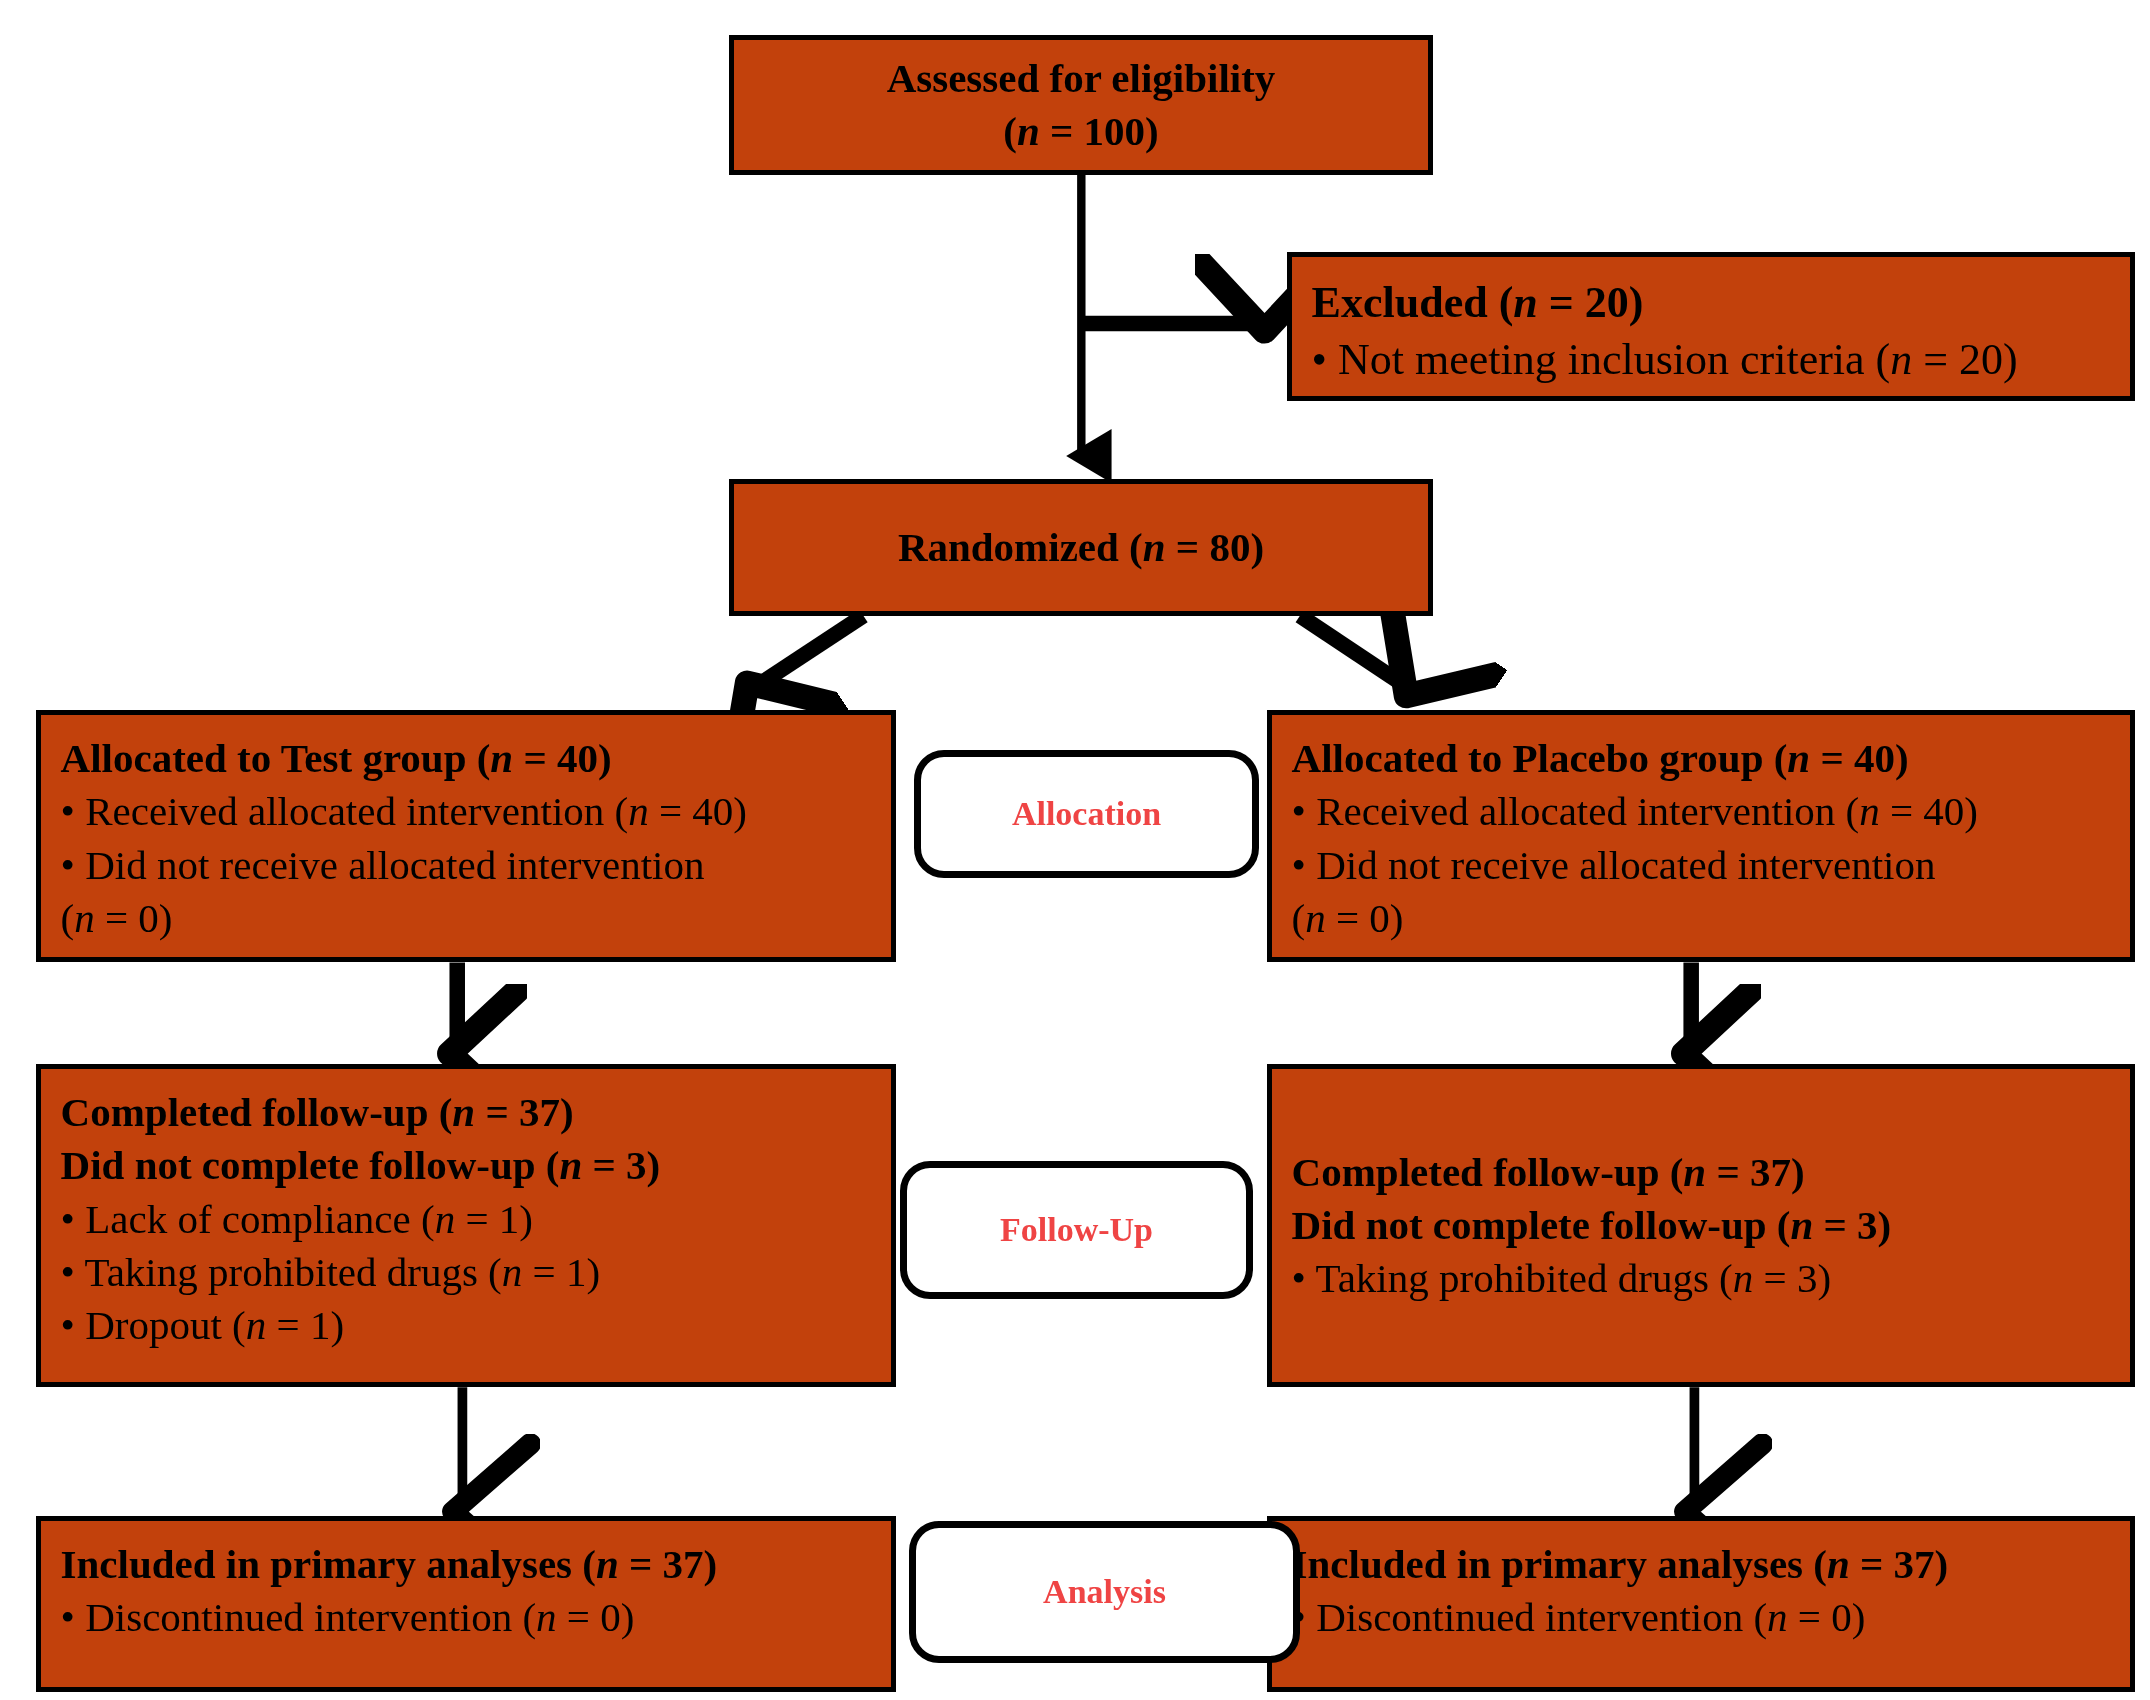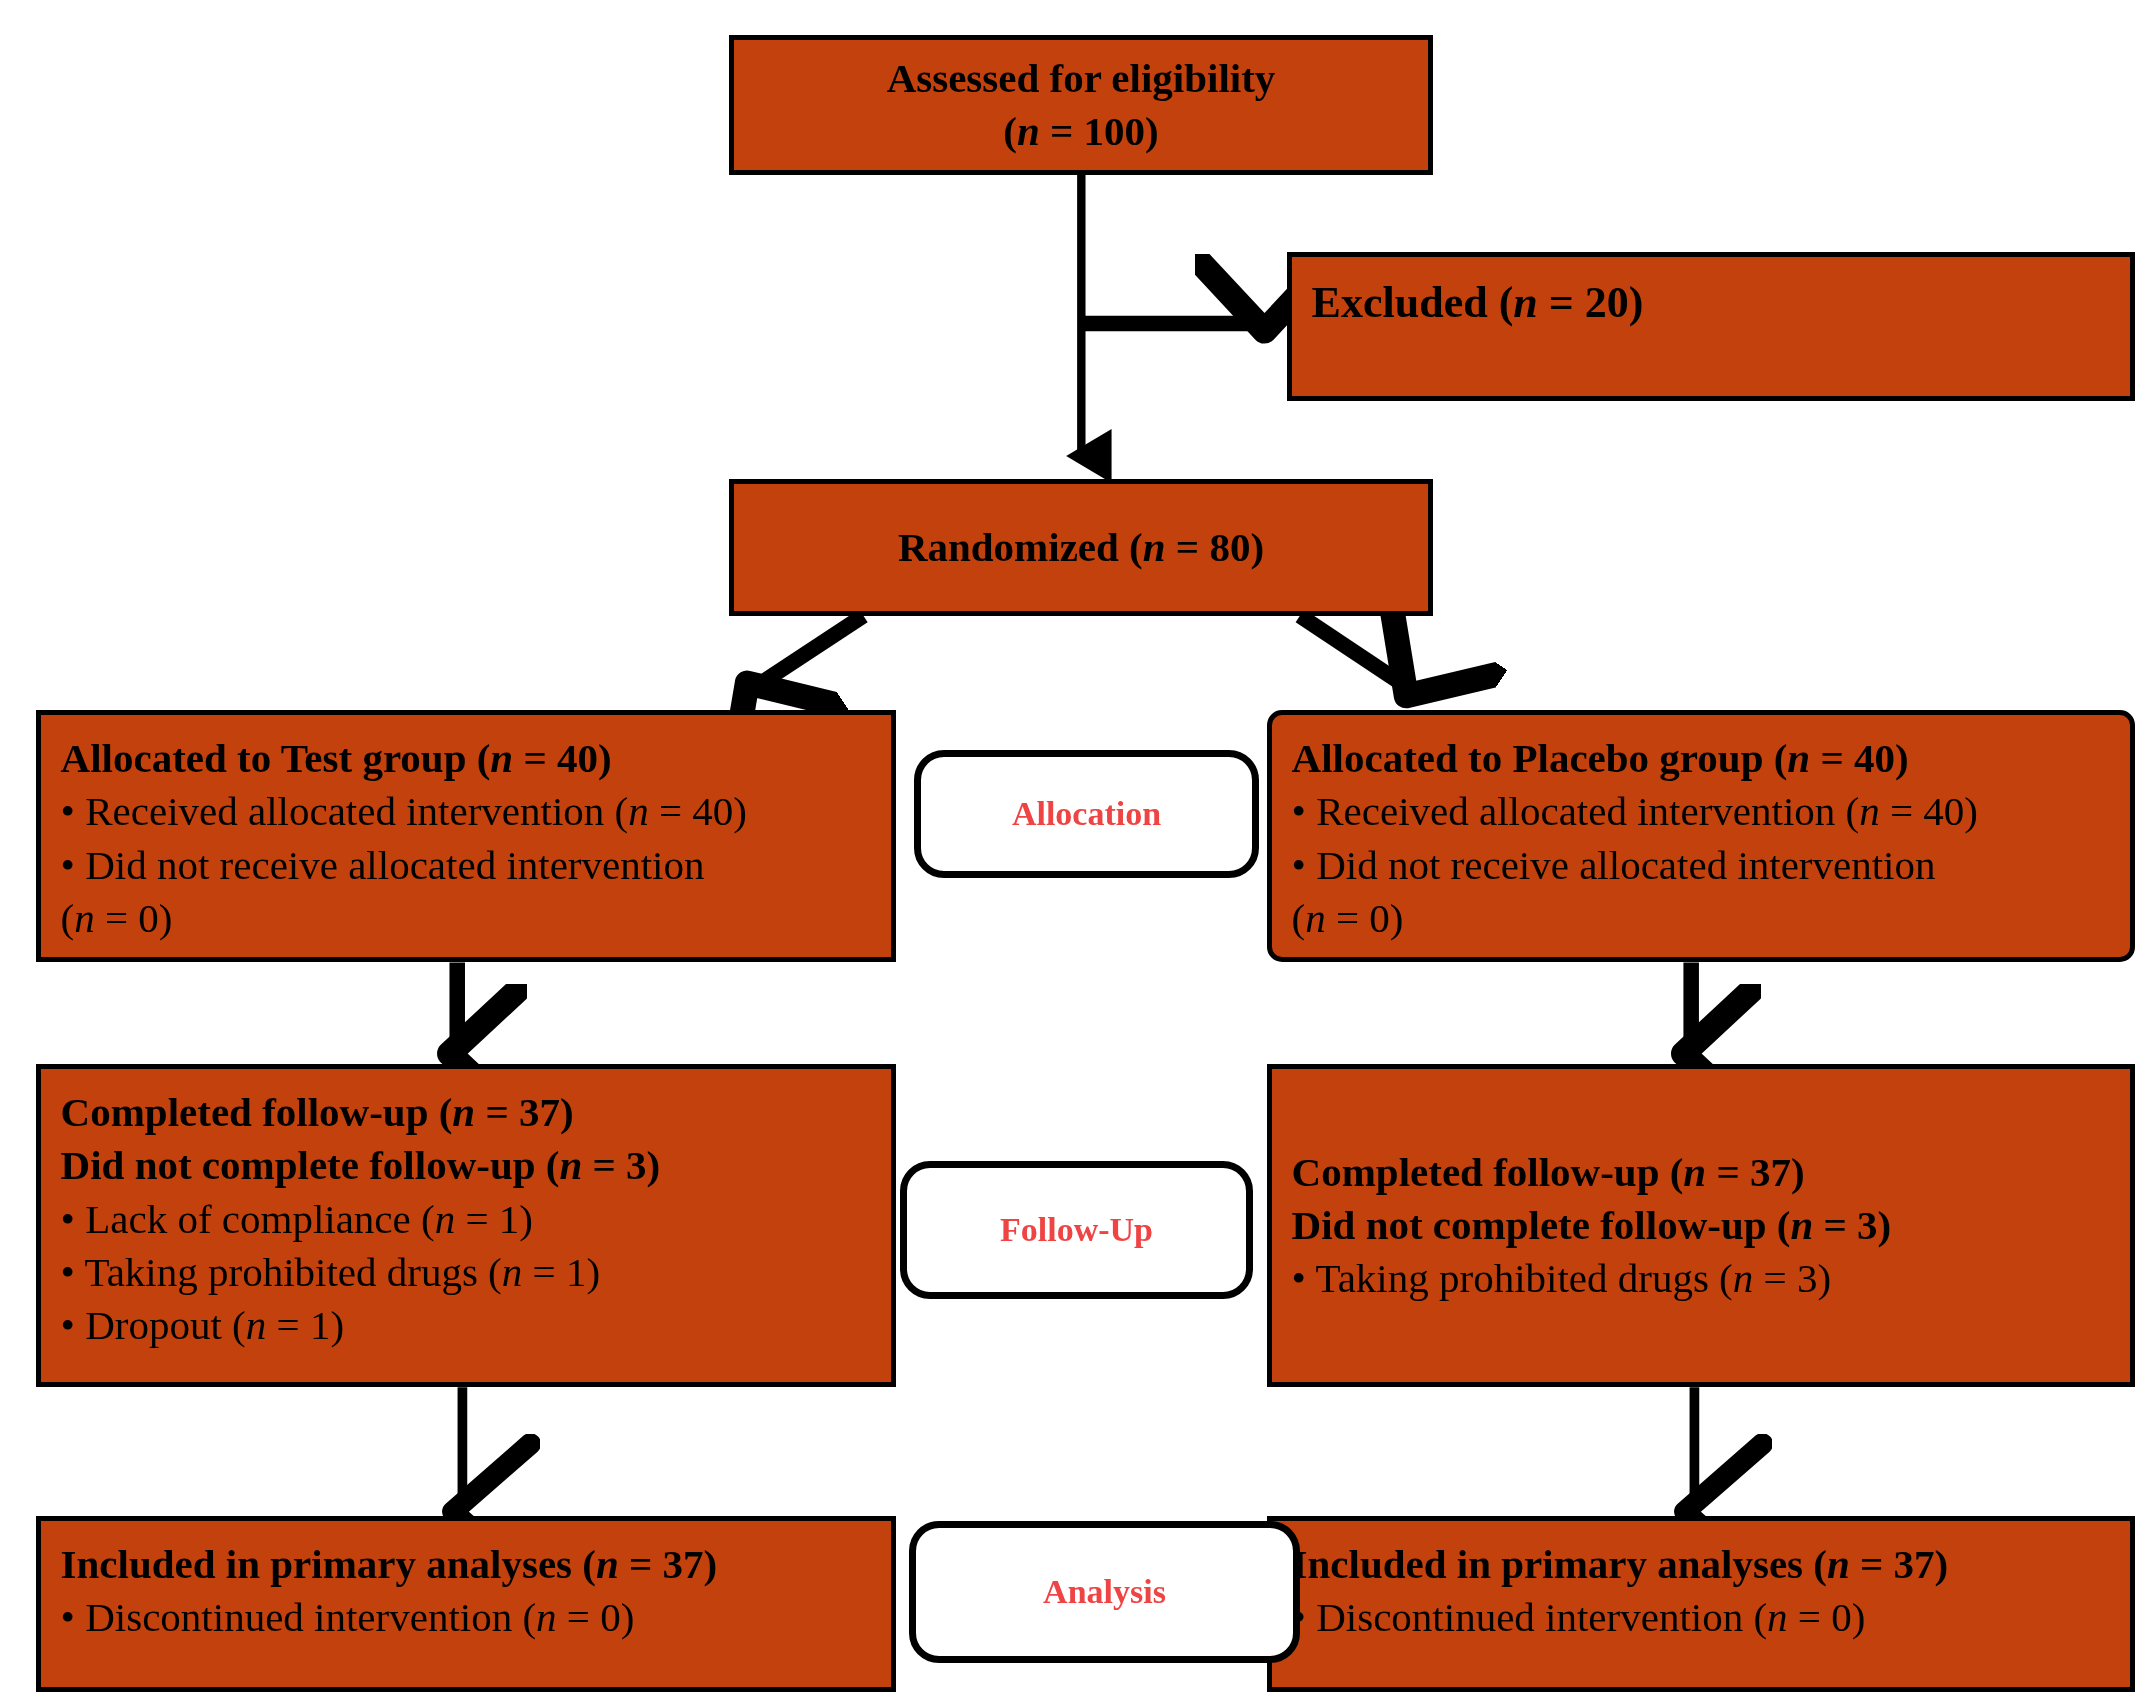--- a/index.html
+++ b/index.html
@@ -62,21 +62,21 @@
     color: #ef4444;
     font-size: 34px;
     font-weight: bold;
     z-index: 5;
   }
   
   #node-eligibility { left: 729px; top: 35px;  width: 704px; height: 140px; }
   #node-excluded    { left: 1287px; top: 252px; width: 848px; height: 149px; }
   #node-randomized  { left: 729px; top: 479px; width: 704px; height: 137px; }
   #node-alloc-test  { left: 36px;   top: 710px; width: 860px; height: 252px; }
-  #node-alloc-plac  { left: 1267px; top: 710px; width: 868px; height: 252px; border-radius: 15px; }
+  #node-alloc-plac  { left: 1267px; top: 710px; width: 868px; height: 252px; }
   #node-follow-test { left: 36px;   top: 1064px; width: 860px; height: 323px; }
   #node-follow-plac { left: 1267px; top: 1064px; width: 868px; height: 323px; }
   #node-anal-test   { left: 36px;   top: 1516px; width: 860px; height: 176px; }
   #node-anal-plac   { left: 1267px; top: 1516px; width: 868px; height: 176px; }
 
   #stage-allocation { left: 914px; top: 750px; width: 345px; height: 128px; }
   #stage-followup   { left: 900px; top: 1161px; width: 353px; height: 138px; }
   #stage-analysis   { left: 909px; top: 1521px; width: 391px; height: 142px; }
 
   
@@ -123,20 +123,21 @@
     <line x1="2620" y1="2145" x2="2620" y2="2330" stroke="#000" stroke-width="15" marker-end="url(#ah-thin)"></line>
   </svg>
 
   <div class="node center-text" id="node-eligibility">
     <div class="line bold">Assessed for eligibility</div>
     <div class="line bold">(<i>n</i> = 100)</div>
   </div>
 
   <div class="node boxtext" id="node-excluded">
     <div class="line bold">Excluded (<i>n</i> = 20)</div>
+    <div class="line">• Not meeting inclusion criteria (<i>n</i> = 20)</div>
   </div>
 
   <div class="node center-text" id="node-randomized">
     <div class="line bold">Randomized (<i>n</i> = 80)</div>
   </div>
 
   <div class="node boxtext" id="node-alloc-test">
     <div class="line bold">Allocated to Test group (<i>n</i> = 40)</div>
     <div class="line">• Received allocated intervention (<i>n</i> = 40)</div>
     <div class="line">• Did not receive allocated intervention</div>

